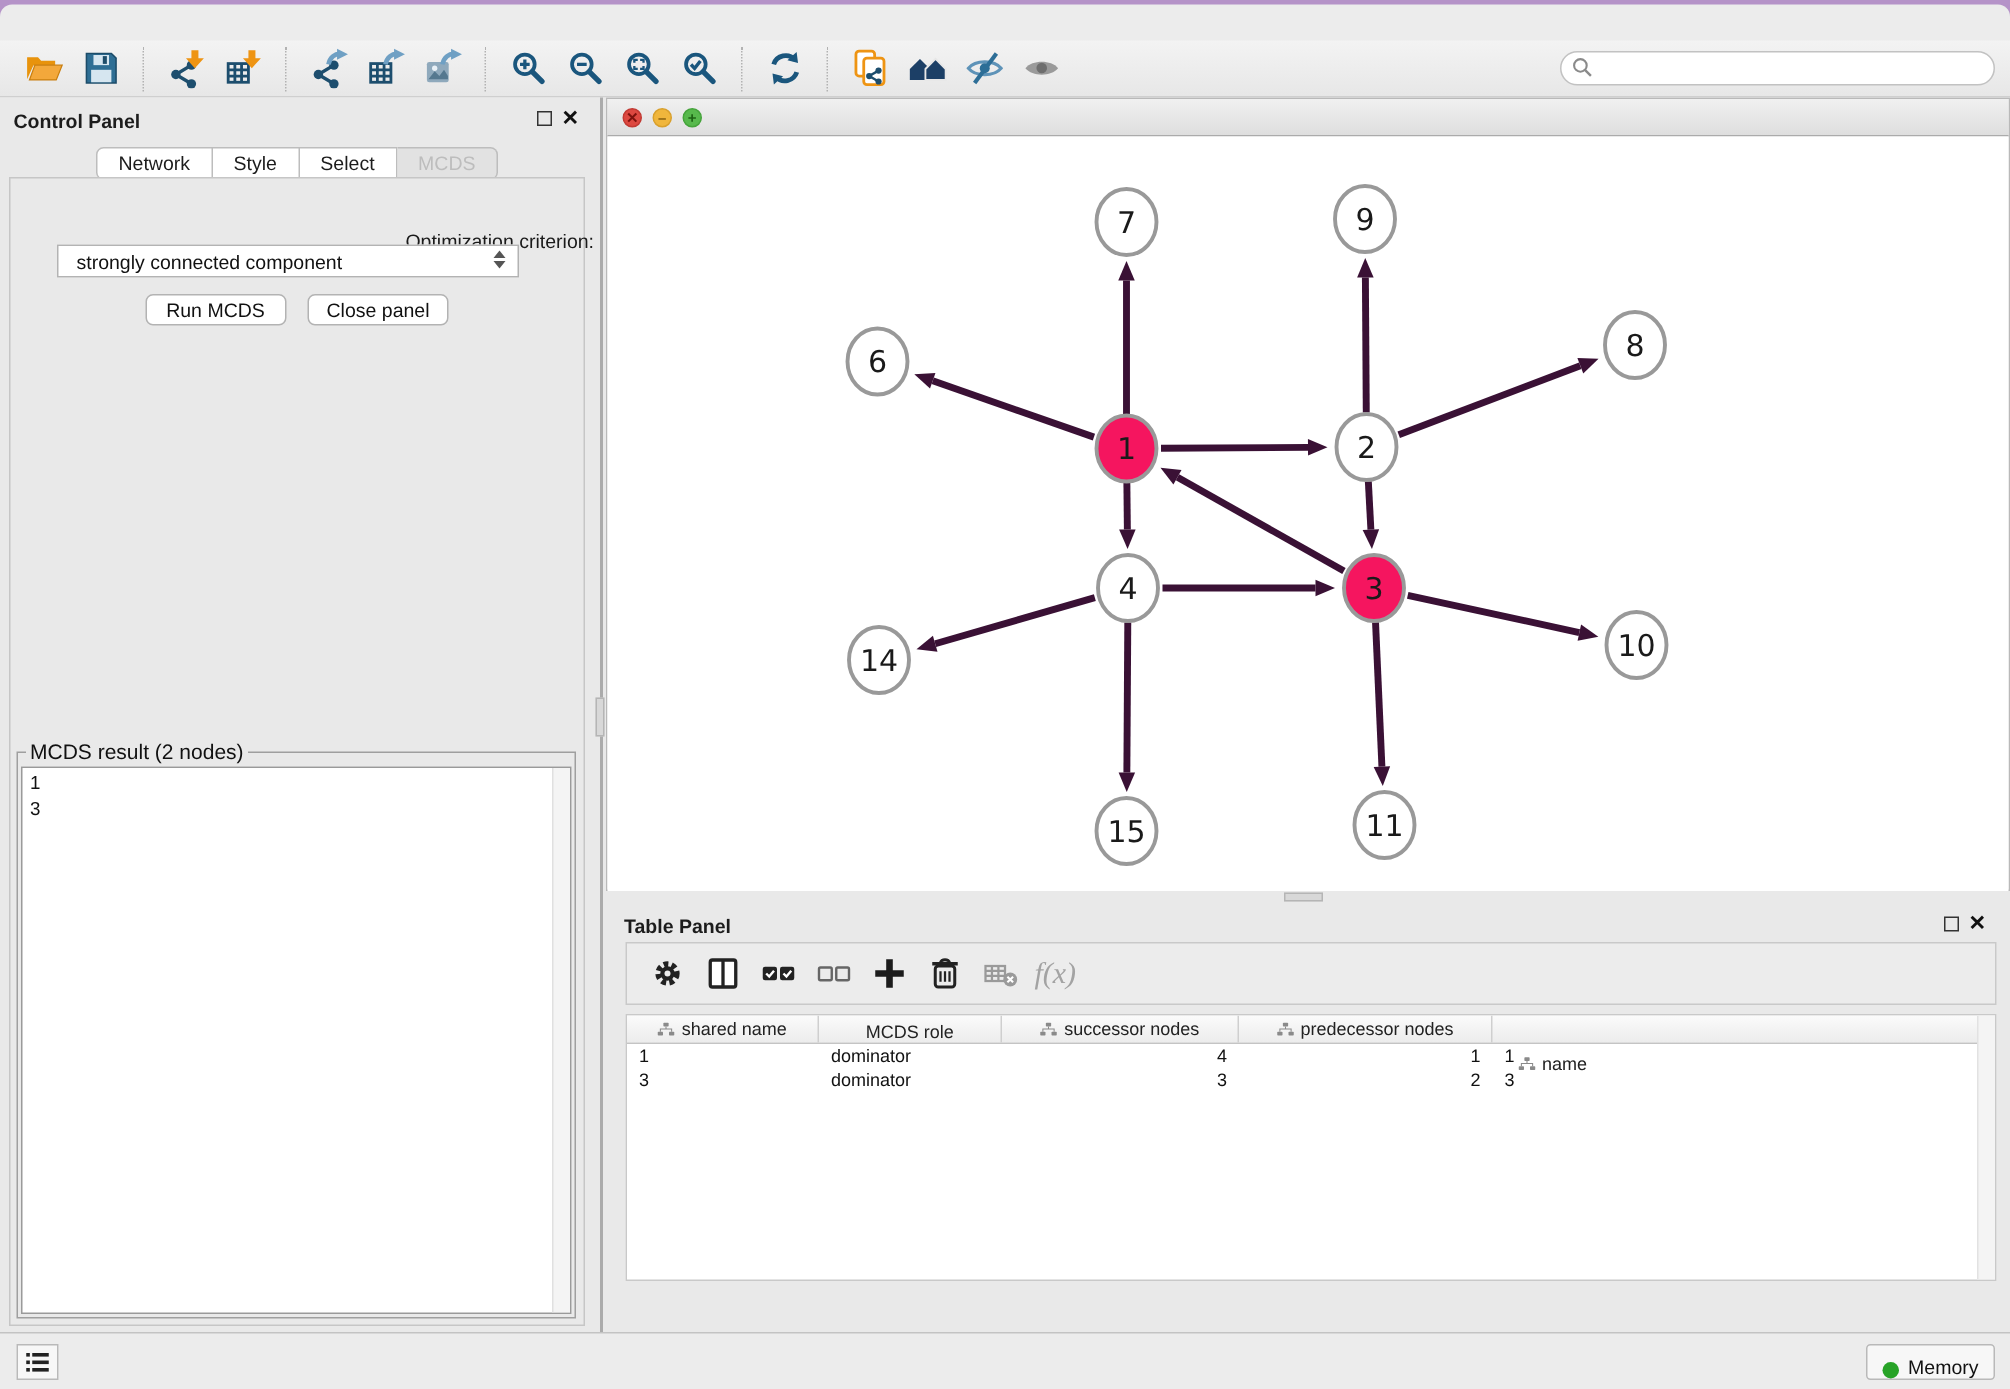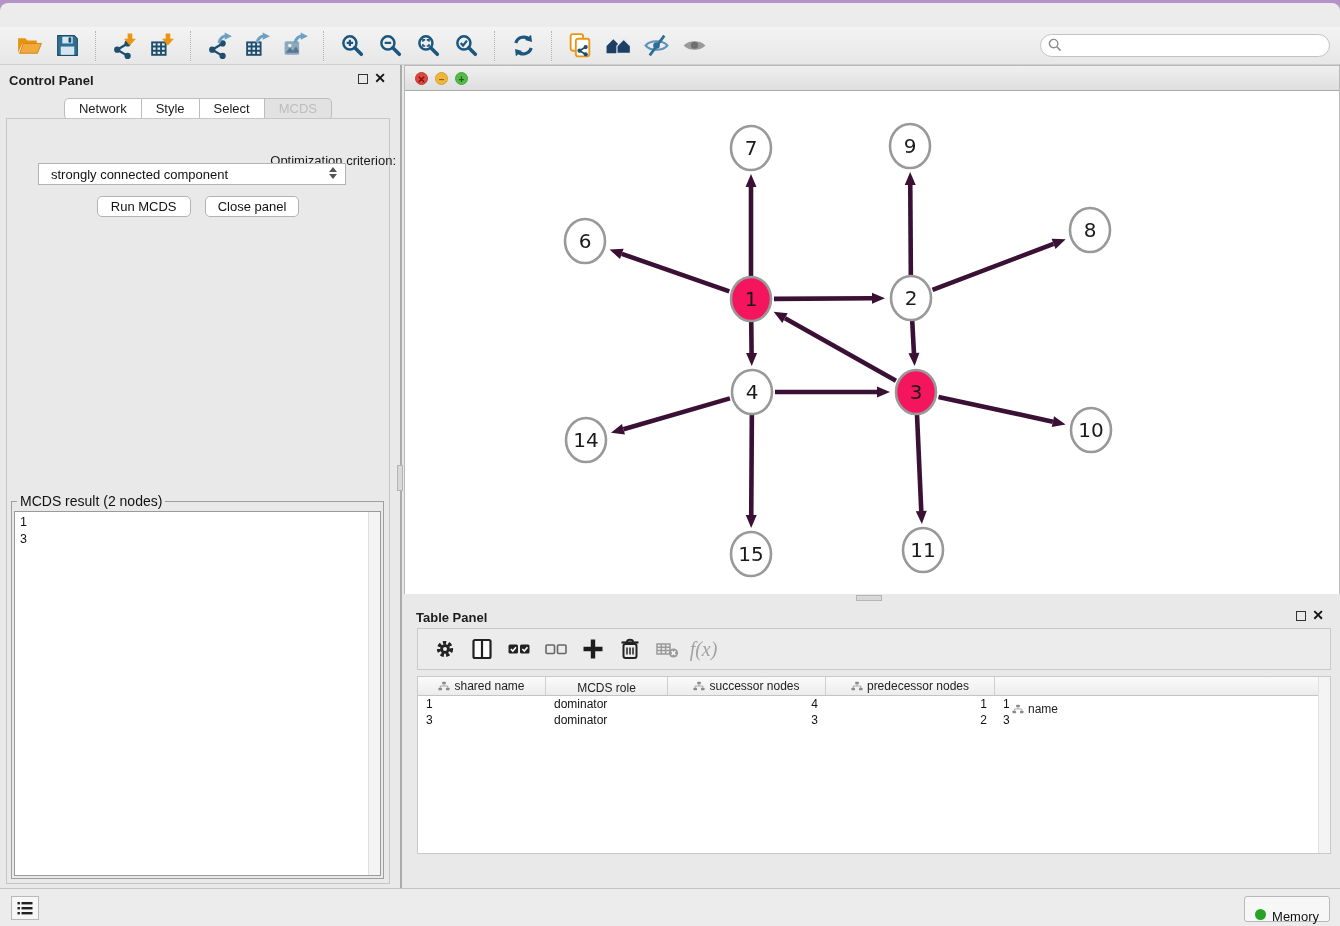--- a/index.html
+++ b/index.html
@@ -93,21 +93,21 @@
   .td-cell { font-size:12px; color:#111; padding:1px 8px 0; white-space:nowrap; overflow:hidden; }
   .tbl-scroll { position:absolute; right:0; top:0; width:12px; height:100%; background:#f4f4f4; border-left:1px solid #e2e2e2; }
 
   .tp-tabstrip { position:absolute; left:0; top:255px; width:936px; height:31px; background:#e4e4e4; border-top:1px solid #c6c6c6; }
   .tp-tabs { top:5px; }
 
   
   .statusbar { position:absolute; left:0; top:885px; width:1340px; height:38px; background:#ececec; border-top:1px solid #c3c3c3; }
   .sb-left-btn { position:absolute; left:11px; top:7px; width:28px; height:24px; background:#f7f7f7; border:1px solid #b9b9b9; display:flex; align-items:center; justify-content:center; cursor:pointer; }
   .sb-left-btn svg { width:18px; height:18px; }
-  .memory-btn { position:absolute; right:10px; top:7px; height:24px; background:#f7f7f7; border:1px solid #b9b9b9; border-radius:3px; font-size:13px; color:#111; display:flex; align-items:flex-start; gap:6px; padding:12px 10px; cursor:pointer; font-family:"Liberation Sans",sans-serif; }
+  .memory-btn { position:absolute; right:10px; top:7px; height:24px; background:#f7f7f7; border:1px solid #b9b9b9; border-radius:3px; font-size:13px; color:#111; display:flex; align-items:flex-end; gap:6px; padding:0 10px; cursor:pointer; font-family:"Liberation Sans",sans-serif; }
   .mem-dot { width:11px; height:11px; border-radius:50%; background:#27a327; }
 </style>
 </head>
 <body>
 
 <div class="window">
 
 
   <div class="toolbar">
     <div class="tb-icons">

